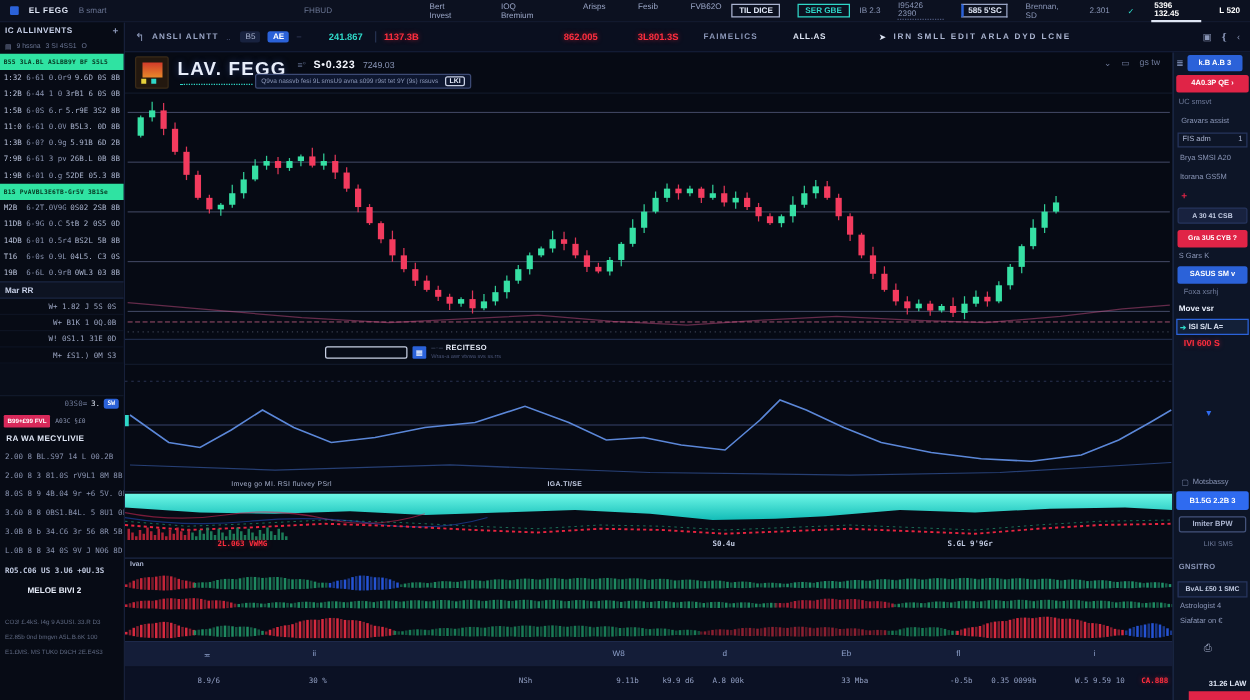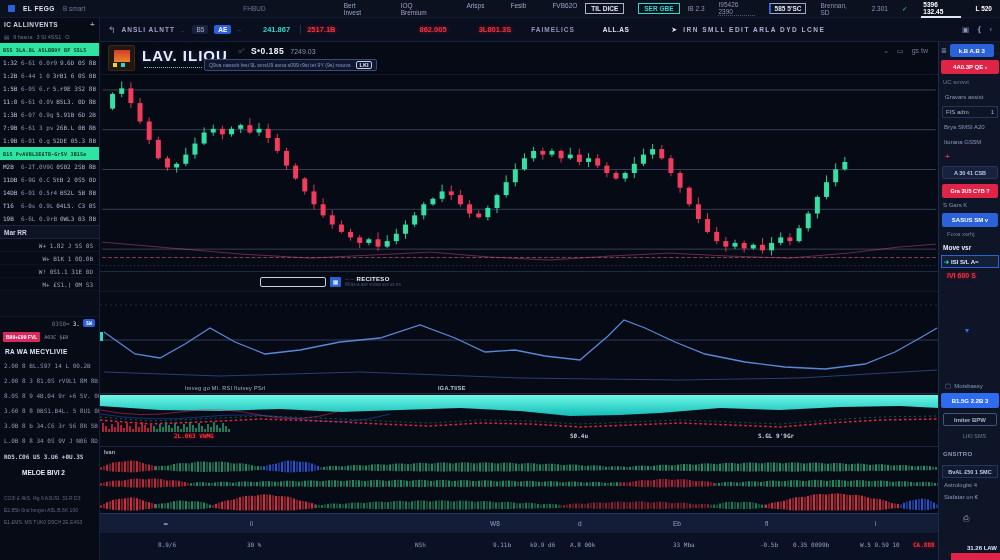--- a/index.html
+++ b/index.html
@@ -28,21 +28,21 @@
   
   .toolbar{position:absolute;left:100px;top:18px;width:900px;height:24px;background:#0a0f1f;border-bottom:1px solid #16203c;display:flex;align-items:center;padding:0 8px;gap:6px;font-size:6.5px}
   .tl-undo{color:#8b97b8;font-size:9px}
   .tl-label{color:#9aa6c6;letter-spacing:1px;font-weight:bold}
   .tl-dots{color:#4a5578;letter-spacing:2px}
   .chip{background:#18223f;color:#aab4d0;padding:1px 4px;border-radius:2px}
   .chip.blue{background:#2b62d9;color:#fff;font-weight:bold}
   .tl-dash{color:#4a5578}
   .tl-teal{color:#2fd8c8;font-weight:bold;font-size:7.5px;margin-left:16px;padding-right:10px;border-right:1px solid #24304f}
   .redval{color:#ff2e3e;font-weight:bold;font-size:7.5px;text-shadow:0 0 4px rgba(255,40,60,.55)}
-  .ml-big{margin-left:78px}.ml-28{margin-left:26px}.ml-16{margin-left:14px}.ml-24{margin-left:22px}.ml-40{margin-left:36px}
+  .ml-big{margin-left:110px}.ml-28{margin-left:26px}.ml-16{margin-left:14px}.ml-24{margin-left:22px}.ml-40{margin-left:36px}
   .tl-caps{color:#8b97b8;letter-spacing:1px;font-weight:bold}
   .tl-white{color:#dfe6f5;font-weight:bold;letter-spacing:.5px}
   .tl-cursor{color:#dfe6f5;font-size:7px}
   .tl-menu2{color:#aab4d0;letter-spacing:1.5px;font-weight:bold}
   .tl-icons{margin-left:auto;display:flex;gap:7px;color:#8b97b8;font-size:7.5px}
 
   
   .lsb{position:absolute;left:0;top:18px;width:100px;height:542px;background:#070b15;border-right:1px solid #17203a;font-size:6px;overflow:hidden}
   .lsb-head{display:flex;align-items:center;height:13px;padding:0 4px;color:#c7d0e8;font-weight:bold;font-size:6.5px;letter-spacing:.4px}
   .lsb-head .plus{margin-left:auto;color:#8b97b8;font-size:8px}
@@ -185,21 +185,21 @@
 </header>
 
 <div class="toolbar">
   <span class="tl-undo">↰</span>
   <span class="tl-label">ANSLI ALNTT</span>
   <span class="tl-dots">‥</span>
   <span class="chip">B5</span>
   <span class="chip blue">AE</span>
   <span class="tl-dash">–</span>
   <span class="tl-teal">241.867</span>
-  <span class="redval">2517.1B</span>
+  <span class="redval">1137.3B</span>
   <span class="redval ml-big">862.005</span>
   <span class="redval ml-28">3L801.3S</span>
   <span class="tl-caps ml-16">FAIMELICS</span>
   <span class="tl-white ml-24">ALL.AS</span>
   <span class="tl-cursor ml-40">➤</span>
   <span class="tl-menu2">IRN SMLL EDIT ARLA DYD LCNE</span>
   <span class="tl-icons" id="tl-icons">
       <span>▣</span>
       <span>❴</span>
       <span>‹</span>
@@ -315,24 +315,24 @@
   <div id="wl-srows">
       <div class="wl-srow">CO3! £.4kS. I4g 9 A3USI. 33.R D3</div>
       <div class="wl-srow">E2.85b 0nd bmgvn A5L.B.6K 100</div>
       <div class="wl-srow">E1.£MS. MS TUK0 D9CH 2E.E4S3</div>
     </div>
 </aside>
 
 <main class="main">
   <div class="chead">
     <div class="ctile"></div>
-    <div class="ctitle">LAV. ILIOU</div>
+    <div class="ctitle">LAV. FEGG</div>
     <div class="cprice">
       <span class="g">≡°</span>
-      <span class="p1">S•0.185</span>
+      <span class="p1">S•0.323</span>
       <span class="p2">7249.03</span>
     </div>
     <div class="cnotif">
       <span>Q9va nassvb fesi 9L smsU9 avna s099 r9st tet 9Y (9s) rssuvs</span>
       <span class="chip2">LKI</span>
     </div>
     <div class="chead-ic" id="chead-ic">
         <span>⌄</span>
         <span>▭</span>
         <span>gs tw</span>

